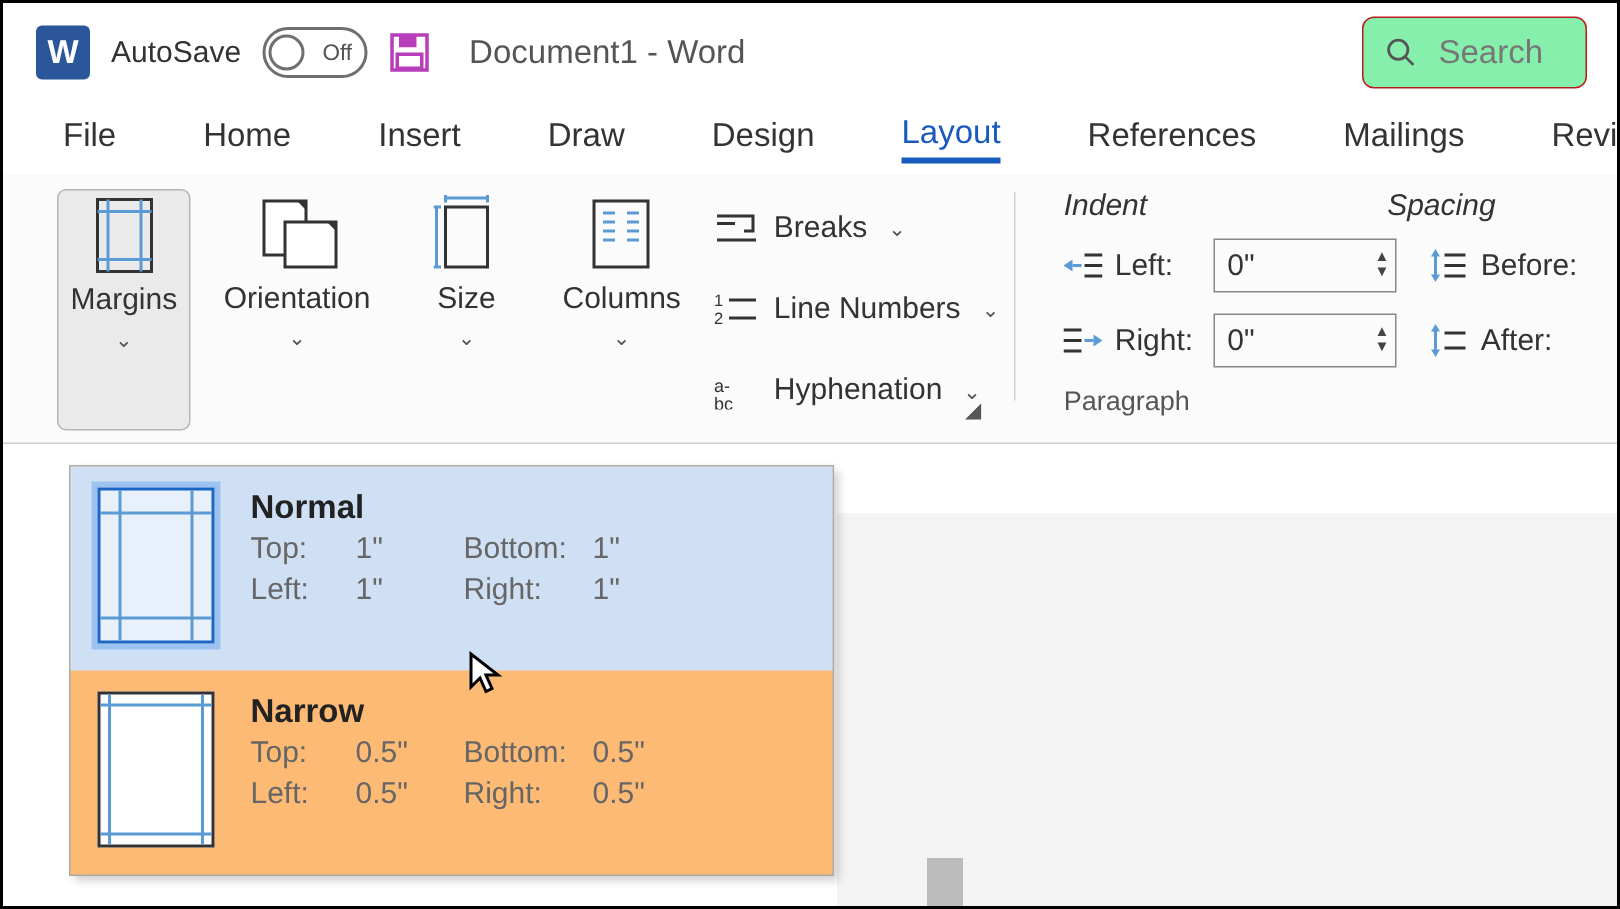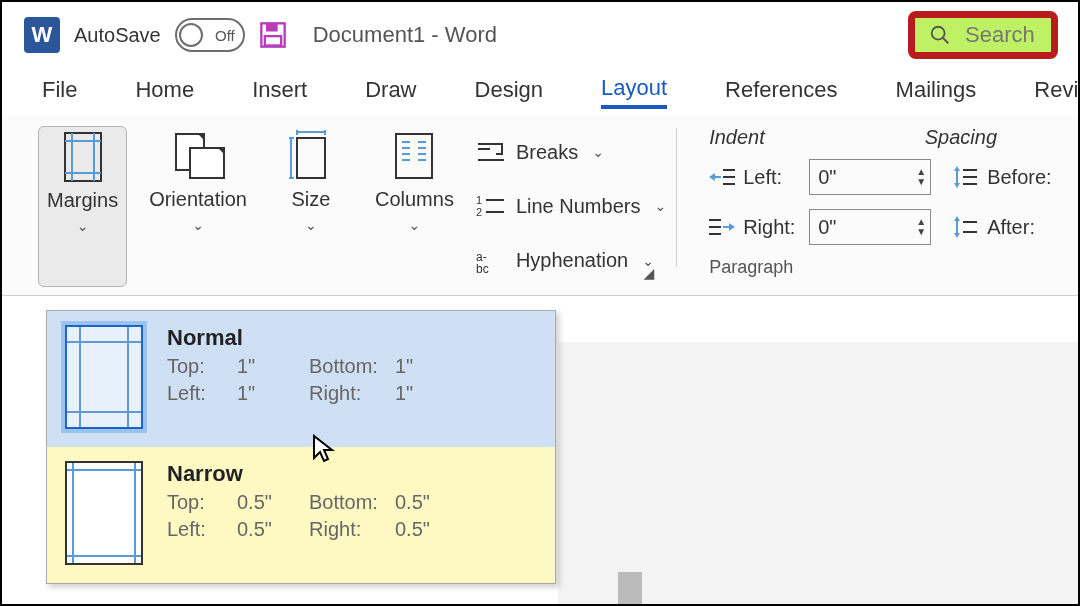--- a/index.html
+++ b/index.html
@@ -7,21 +7,21 @@
 
   
   .titlebar { display: flex; align-items: center; padding: 10px 20px 10px 22px; gap: 14px; height: 66px; }
   .word-icon { width: 36px; height: 36px; background: #2b579a; border-radius: 4px; display: flex; align-items: center; justify-content: center; color: #fff; font-weight: bold; font-size: 22px; }
   .autosave-label { font-size: 20px; color: #333; }
   .toggle { width: 70px; height: 34px; border: 2px solid #6f6f6f; border-radius: 17px; display: flex; align-items: center; padding: 2px; position: relative; }
   .toggle .knob { width: 24px; height: 24px; border: 2px solid #6f6f6f; border-radius: 50%; background: #fff; }
   .toggle .offtxt { position: absolute; right: 8px; font-size: 15px; color: #555; }
   .save-icon { width: 28px; height: 28px; }
   .doc-title { font-size: 22px; color: #555; margin-left: 12px; }
-  .search-box { margin-left: auto; height: 48px; border: 7px solid #b91c1c; border-radius: 8px; padding: 0 14px; display: flex; align-items: center; gap: 14px; min-width: 150px; background: #bef264; }
+  .search-box { margin-left: auto; height: 48px; border: 1px solid #b91c1c; border-radius: 8px; padding: 0 14px; display: flex; align-items: center; gap: 14px; min-width: 150px; background: #86efac; }
   .search-box svg { width: 22px; height: 22px; }
   .search-box span { font-size: 22px; color: #777; }
 
   
   .tabs { display: flex; gap: 58px; padding: 0 40px; height: 48px; align-items: center; }
   .tab { font-size: 22px; color: #333; cursor: pointer; padding-bottom: 4px; }
   .tab.active { color: #185abd; border-bottom: 4px solid #185abd; font-weight: 500; padding-bottom: 4px; }
 
   
   .ribbon { display: flex; border-bottom: 1px solid #d0d0d0; padding: 10px 0 8px 36px; gap: 0; height: 180px; background: #fbfbfb; }
@@ -42,21 +42,21 @@
   .para-header { display: flex; gap: 160px; font-size: 20px; color: #333; padding-bottom: 10px; font-style: italic; }
   .para-row { display: flex; align-items: center; gap: 8px; font-size: 20px; color: #333; margin-bottom: 14px; }
   .para-row svg { width: 26px; height: 22px; }
   .para-row .lbl { width: 58px; }
   .spin { width: 122px; height: 36px; border: 1px solid #888; display: flex; align-items: center; justify-content: space-between; padding: 0 4px 0 8px; font-size: 20px; }
   .spin .arrows { display: flex; flex-direction: column; font-size: 10px; line-height: 10px; color: #444; }
   .group-label { font-size: 18px; color: #555; margin-top: -2px; }
   .launcher { position: absolute; right: 12px; bottom: 6px; font-size: 14px; color: #555; cursor: pointer; }
 
   
-  .dropdown { position: absolute; left: 44px; top: 308px; width: 510px; background: #fef9c3; border: 1px solid #aaa; box-shadow: 3px 3px 6px rgba(0,0,0,.2); z-index: 10; }
+  .dropdown { position: absolute; left: 44px; top: 308px; width: 510px; background: #fdba74; border: 1px solid #aaa; box-shadow: 3px 3px 6px rgba(0,0,0,.2); z-index: 10; }
   .dd-item { display: flex; padding: 14px 16px 18px 18px; gap: 24px; cursor: pointer; }
   .dd-item.hover { background: #cfe0f5; }
   .dd-thumb { width: 78px; height: 104px; border: 2px solid #333; background: #fff; position: relative; flex-shrink: 0; }
   .dd-item.hover .dd-thumb { background: #e8f0fb; border-color: #1a66c4; box-shadow: 0 0 0 4px #9cc2ef; }
   .dd-thumb .mline { position: absolute; background: #5b9bd5; }
   .dd-info { flex: 1; }
   .dd-title { font-weight: bold; font-size: 22px; color: #222; margin-bottom: 4px; }
   .dd-grid { display: grid; grid-template-columns: 70px 72px 86px 50px; row-gap: 4px; font-size: 20px; color: #666; }
 
   .cursor { position: absolute; left: 310px; top: 432px; z-index: 20; }

